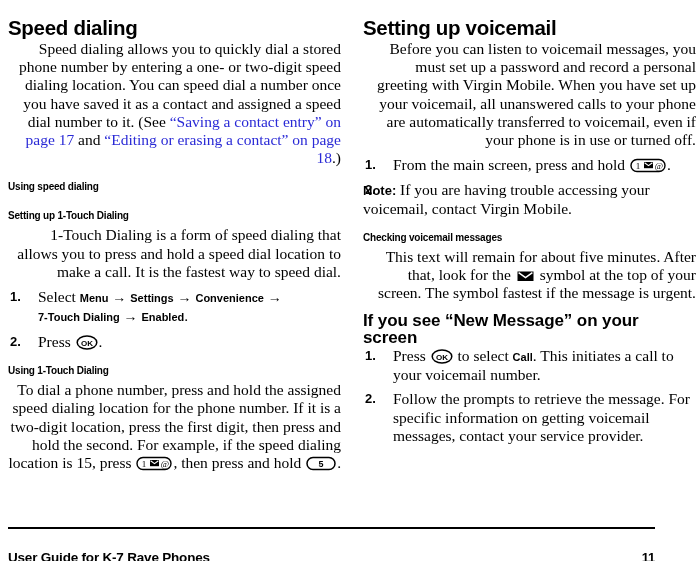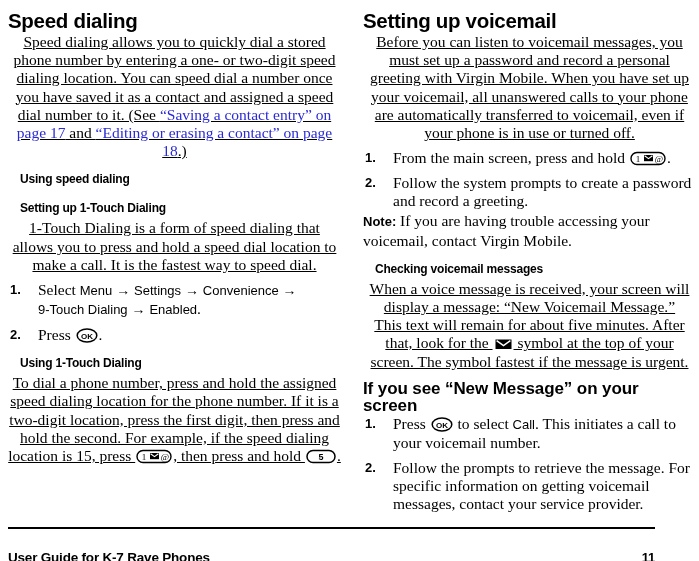--- a/index.html
+++ b/index.html
@@ -13,21 +13,21 @@
     color: #000000;
     font-family: "Liberation Serif", "DejaVu Serif", serif;
     overflow: hidden;
     position: relative;
   }
   .page {
     position: relative;
     width: 663px;
     height: 561px;
     box-sizing: border-box;
-    padding: 9px 8px 0 8px;
+    padding: 16px 8px 0 8px;
   }
   .columns {
     display: flex;
     gap: 22px;
     height: 522px;
     align-items: flex-start;
   }
   .col {
     width: 333px;
     flex: 0 0 333px;
@@ -38,42 +38,41 @@
     font-weight: bold;
     font-size: 20.5px;
     line-height: 23px;
     letter-spacing: -0.3px;
     margin: 0 0 1px 0;
     padding: 0;
   }
   h2.sub {
     font-family: "Liberation Sans", "DejaVu Sans", sans-serif;
     font-weight: bold;
-    font-size: 12px;
+    font-size: 10px;
     line-height: 19px;
     letter-spacing: -0.2px;
-    margin: 10px 0 1px 12px;
+    margin: 10px 0 1px 0;
     padding: 0;
   }
   h3.minor {
     font-family: "Liberation Sans", "DejaVu Sans", sans-serif;
     font-weight: bold;
     font-size: 17px;
     line-height: 17px;
     letter-spacing: -0.1px;
     margin: 9px 0 1px 0;
     padding: 0;
   }
   p.body {
     font-size: 15.5px;
     line-height: 18.2px;
     margin: 0 0 0 0;
     padding: 0;
-    text-align: center;
-    text-decoration: underline;
+    text-align: right;
   }
   p.body + p.body { margin-top: 0; }
 
   .note {
     font-size: 15.5px;
     line-height: 18.2px;
     margin: 2px 0 0 0;
   }
   .note-label {
     font-family: "Liberation Sans", "DejaVu Sans", sans-serif;
@@ -97,22 +96,22 @@
   ol.steps li .num {
     position: absolute;
     left: 2px;
     top: 0;
     font-family: "Liberation Sans", "DejaVu Sans", sans-serif;
     font-weight: bold;
     font-size: 13px;
   }
   .ui {
     font-family: "Liberation Sans", "DejaVu Sans", sans-serif;
-    font-weight: normal;
-    font-size: 13px;
+    font-weight: bold;
+    font-size: 11px;
   }
   .arrow {
     font-family: "Liberation Sans", "DejaVu Sans", sans-serif;
     font-size: 14px;
     font-weight: normal;
   }
   a.xref, .xref {
     color: #2a2ad6;
     text-decoration: none;
   }
@@ -164,21 +163,21 @@
 
       <h2 class="sub">Using speed dialing</h2>
 
 
       <h2 class="sub">Setting up 1-Touch Dialing</h2>
 
       <p class="body">1-Touch Dialing is a form of speed dialing that allows you to press and hold a speed dial location to make a call. It is the fastest way to speed dial.</p>
 
       <ol class="steps">
         <li>
-          <span class="num">1.</span><span>Select </span><span class="ui">Menu</span><span class="arrow"> → </span><span class="ui">Settings</span><span class="arrow"> → </span><span class="ui">Convenience</span><span class="arrow"> → </span><br><span class="ui">9-Touch Dialing</span><span class="arrow"> → </span><span class="ui">Enabled</span><span>.</span>
+          <span class="num">1.</span><span>Select </span><span class="ui">Menu</span><span class="arrow"> → </span><span class="ui">Settings</span><span class="arrow"> → </span><span class="ui">Convenience</span><span class="arrow"> → </span><br><span class="ui">7-Touch Dialing</span><span class="arrow"> → </span><span class="ui">Enabled</span><span>.</span>
         </li>
         <li>
           <span class="num">2.</span><span>Press </span><span class="key"><svg width="22" height="15" viewBox="0 0 22 15">
                   <ellipse cx="11" cy="7.5" rx="9.8" ry="6.6" fill="#fff" stroke="#000" stroke-width="1.5"></ellipse>
                   <text x="11" y="11" font-family="Liberation Sans, sans-serif" font-size="8" font-weight="bold" text-anchor="middle" fill="#000">OK</text>
                 </svg></span><span>.</span>
         </li>
       </ol>
 
       <h2 class="sub">Using 1-Touch Dialing</h2>
@@ -210,29 +209,28 @@
                   <rect x="1" y="1.5" width="34" height="12" rx="6" ry="6" fill="#fff" stroke="#000" stroke-width="1.4"></rect>
                   <text x="8" y="11" font-family="Liberation Serif, serif" font-size="9" text-anchor="middle" fill="#000">1</text>
                   <g transform="translate(14,4)">
                     <path d="M0 0 L9 0 L9 6.2 L0 6.2 Z" fill="#000"></path>
                     <path d="M0.6 0.7 L4.5 3.6 L8.4 0.7" fill="none" stroke="#fff" stroke-width="1.1"></path>
                   </g>
                   <text x="29" y="11" font-family="Liberation Serif, serif" font-size="9" text-anchor="middle" fill="#000">@</text>
                 </svg></span><span>.</span>
         </li>
         <li>
-          <span class="num">2.</span><span>Follow the system prompts to create a password and record a greeting.</span>
+          <span class="num">2.</span>
         </li>
       </ol>
 
       <p class="note"><span class="note-label">Note:</span><span> If you are having trouble accessing your voicemail, contact Virgin Mobile.</span></p>
 
       <h2 class="sub">Checking voicemail messages</h2>
 
-      <p class="body">When a voice message is received, your screen will display a message: “New Voicemail Message.”</p>
 
       <p class="body"><span>This text will remain for about five minutes. After that, look for the </span><span class="key"><svg width="19" height="14" viewBox="0 0 19 14">
             <rect x="1.5" y="2.5" width="16" height="9.5" fill="#000"></rect>
             <path d="M2.6 3.6 L9.5 8.6 L16.4 3.6" fill="none" stroke="#fff" stroke-width="1.5"></path>
           </svg></span><span> symbol at the top of your screen. The symbol fastest if the message is urgent.</span></p>
 
       <h3 class="minor">If you see “New Message” on your screen</h3>
 
       <ol class="steps" style="margin-top:1px;">
         <li>

